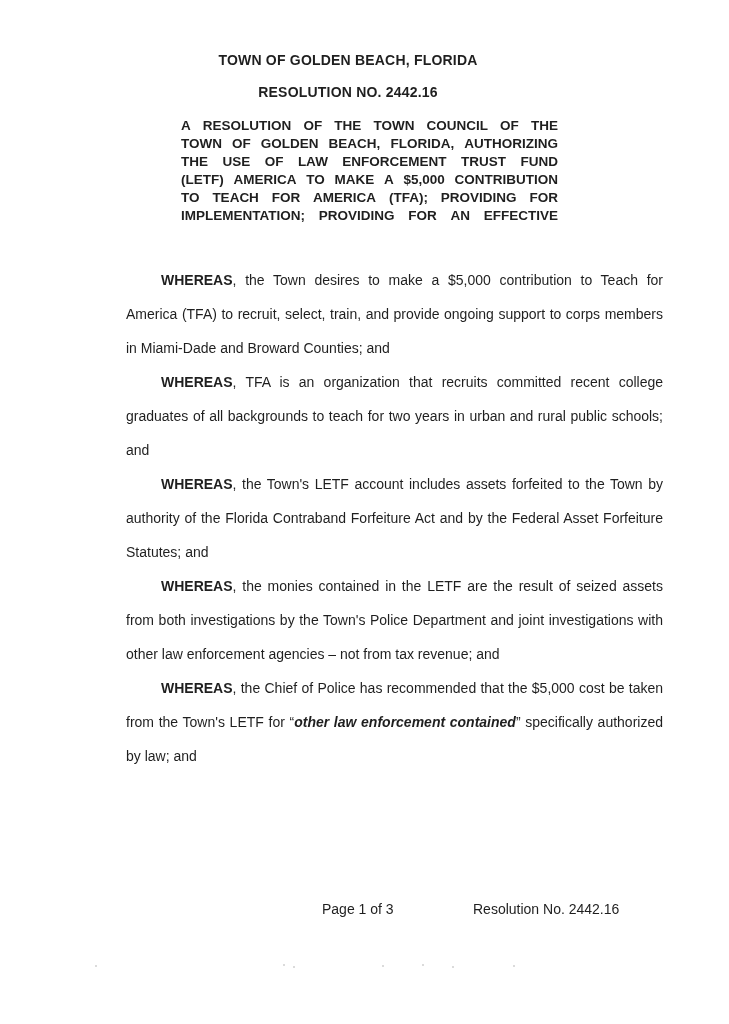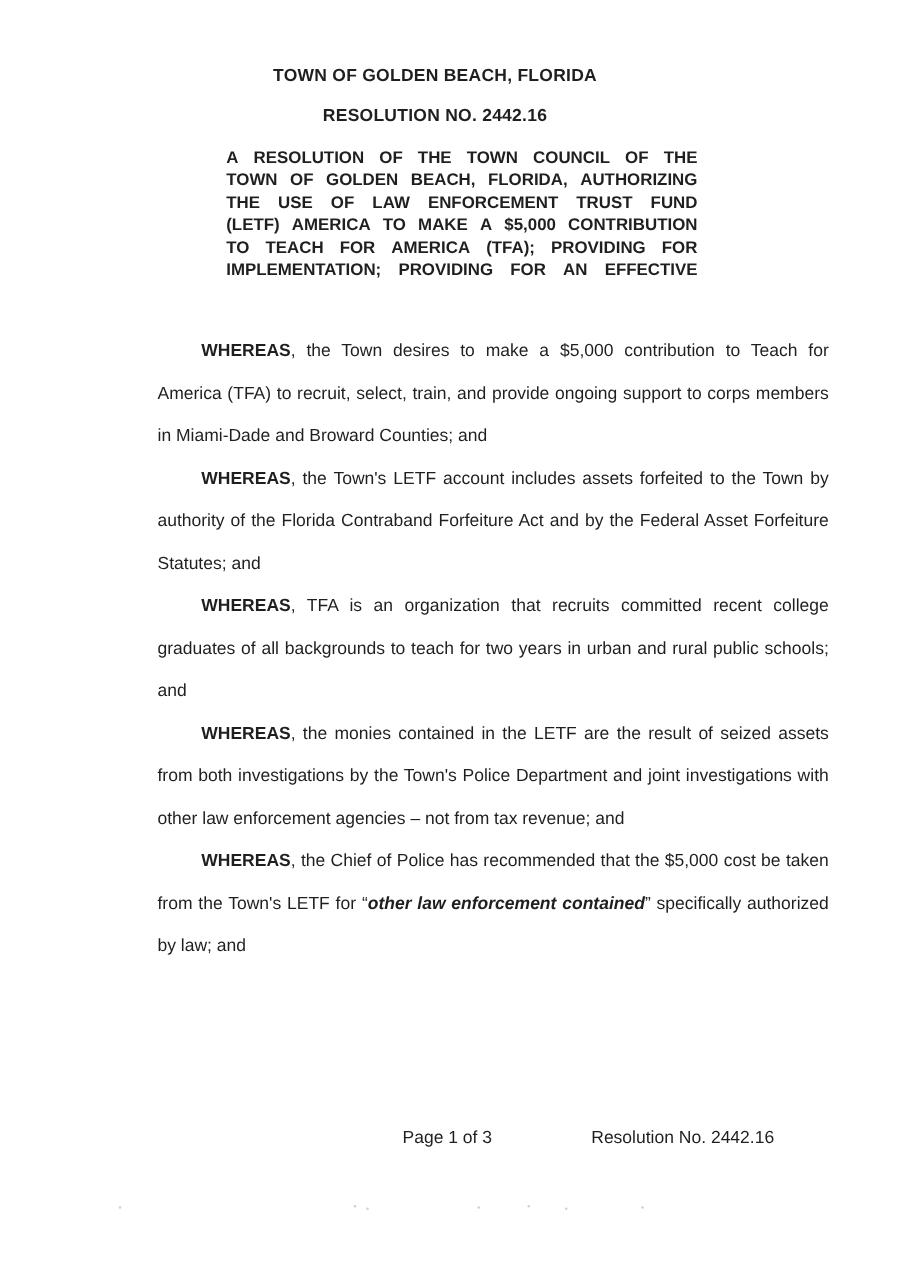--- a/index.html
+++ b/index.html
@@ -128,22 +128,22 @@
         <span>IMPLEMENTATION;</span>
         <span>PROVIDING</span>
         <span>FOR</span>
         <span>AN</span>
         <span>EFFECTIVE</span>
       </div>
   </div>
 
   <div class="body">
     <p><span class="b">WHEREAS</span><span>, the Town desires to make a $5,000 contribution to Teach for America (TFA) to recruit, select, train, and provide ongoing support to corps members in Miami-Dade and Broward Counties; and</span></p>
+    <p><span class="b">WHEREAS</span><span>, TFA is an organization that recruits committed recent college graduates of all backgrounds to teach for two years in urban and rural public schools; and</span></p>
     <p><span class="b">WHEREAS</span><span>, the Town's LETF account includes assets forfeited to the Town by authority of the Florida Contraband Forfeiture Act and by the Federal Asset Forfeiture Statutes; and</span></p>
-    <p><span class="b">WHEREAS</span><span>, TFA is an organization that recruits committed recent college graduates of all backgrounds to teach for two years in urban and rural public schools; and</span></p>
     <p><span class="b">WHEREAS</span><span>, the monies contained in the LETF are the result of seized assets from both investigations by the Town's Police Department and joint investigations with other law enforcement agencies –  not from tax revenue; and</span></p>
     <p><span class="b">WHEREAS</span><span>, the Chief of Police has recommended that the $5,000 cost be taken from the Town's LETF for “</span><span class="bi">other law enforcement contained</span><span>” specifically authorized by law; and</span></p>
   </div>
 
   <div class="footer">
     <span class="pg">Page 1 of 3</span>
     <span class="fres"><span>Resolution No. </span><span class="u">2442.16</span></span>
   </div>
 
   <div class="speck" style="left:95px;  top:965px;"></div>

